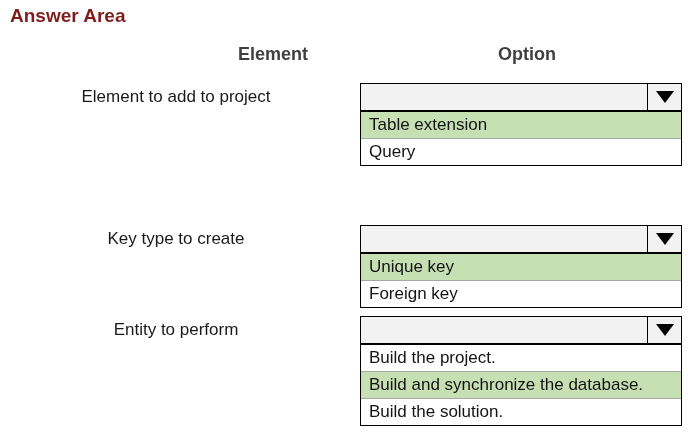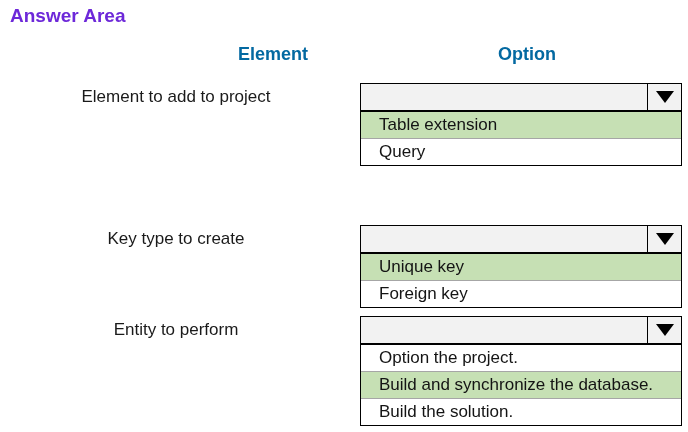--- a/index.html
+++ b/index.html
@@ -2,24 +2,24 @@
 <html style="--highlight: #c6e0b4; --combo_bg: #f2f2f2; --separator: #a6a6a6; --border: #000000;"><head>
 <meta charset="utf-8">
 <style>
   html,body { margin:0; padding:0; background:#ffffff; }
   .stage {
     position:relative; width:688px; height:432px; background:#fff;
     font-family:"Liberation Sans", sans-serif; color:#1f1f1f; overflow:hidden;
   }
   .title {
     position:absolute; left:10px; top:5px;
-    font-size:19px; font-weight:bold; color:#6d28d9;
+    font-size:19px; font-weight:bold; color:#7f1d1d;
   }
   .col-header {
-    position:absolute; top:44px; font-size:18px; font-weight:bold; color:#0369a1;
+    position:absolute; top:44px; font-size:18px; font-weight:bold; color:#404040;
   }
   .col-header.element { left:238px; }
   .col-header.option  { left:498px; }
 
   .row-label {
     position:absolute; left:0; width:352px; height:28px; line-height:28px;
     text-align:center; font-size:17px; color:#1a1a1a; white-space:nowrap;
   }
   .row-label.r1 { top:83px; }
   .row-label.r2 { top:225px; }
@@ -43,21 +43,21 @@
   .tri {
     width:0; height:0;
     border-left:9px solid transparent; border-right:9px solid transparent;
     border-top:12px solid #000;
   }
 
   .list {
     box-sizing:border-box; border:1.5px solid #000; background:#fff;
   }
   .opt {
-    height:26px; line-height:26px; padding-left:18px;
+    height:26px; line-height:26px; padding-left:8px;
     font-size:17px; color:#141414; white-space:nowrap; overflow:hidden;
   }
   .opt + .opt { border-top:1px solid var(--separator, #a6a6a6); }
   .opt.hl { background:var(--highlight, #c6e0b4); }
 </style>
 </head>
 <body>
 
 <div class="stage">
 
@@ -97,19 +97,19 @@
   </div>
 
   <div class="group g3">
     <div class="combo">
       <div class="combo-value"></div>
       <div class="combo-arrow">
         <span class="tri"></span>
       </div>
     </div>
     <div class="list">
-      <div class="opt">Option the project.</div>
+      <div class="opt">Build the project.</div>
       <div class="opt hl">Build and synchronize the database.</div>
       <div class="opt">Build the solution.</div>
     </div>
   </div>
 
 </div>
 
 </body></html>

